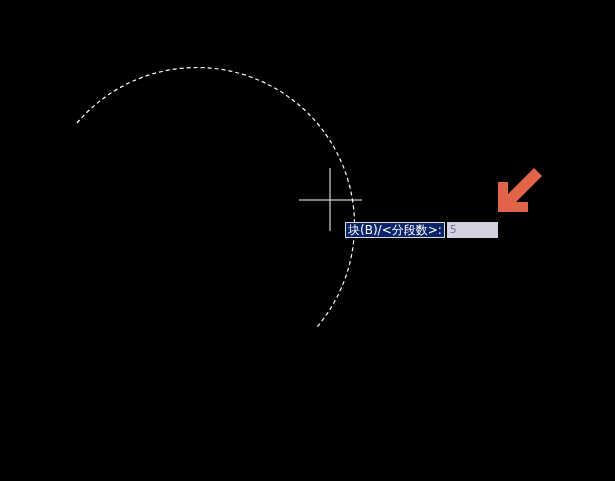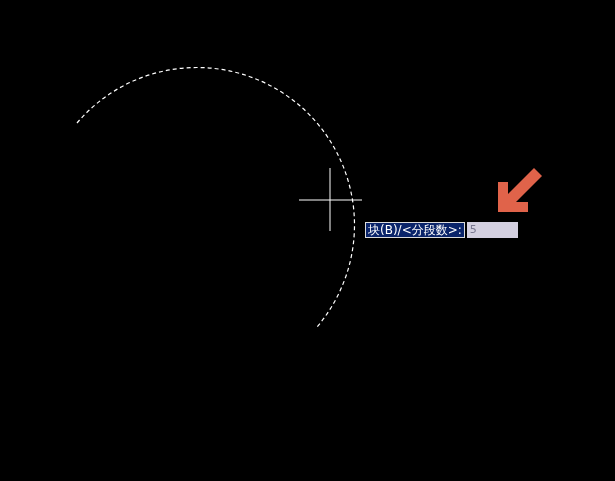--- a/index.html
+++ b/index.html
@@ -4,21 +4,21 @@
 <style>
   html, body { margin: 0; padding: 0; }
   body {
     width: 615px; height: 481px; background: #000000;
     position: relative; overflow: hidden;
     font-family: "DejaVu Sans", sans-serif;
   }
   #canvas { position: absolute; left: 0; top: 0; width: 615px; height: 481px; }
   .prompt-box {
     position: absolute; left: 345px; top: 220px;
-    height: 20px; display: flex; align-items: center; margin-left: 20px;
+    height: 20px; display: flex; align-items: center;
   }
   .prompt-label {
     background: #0a246a; color: #ffffff;
     font-size: 12px; line-height: 14px;
     padding: 0 2px; height: 14px;
     border: 1px solid #dcdcdc;
     white-space: nowrap;
   }
   .prompt-input {
     margin-left: 2px;

